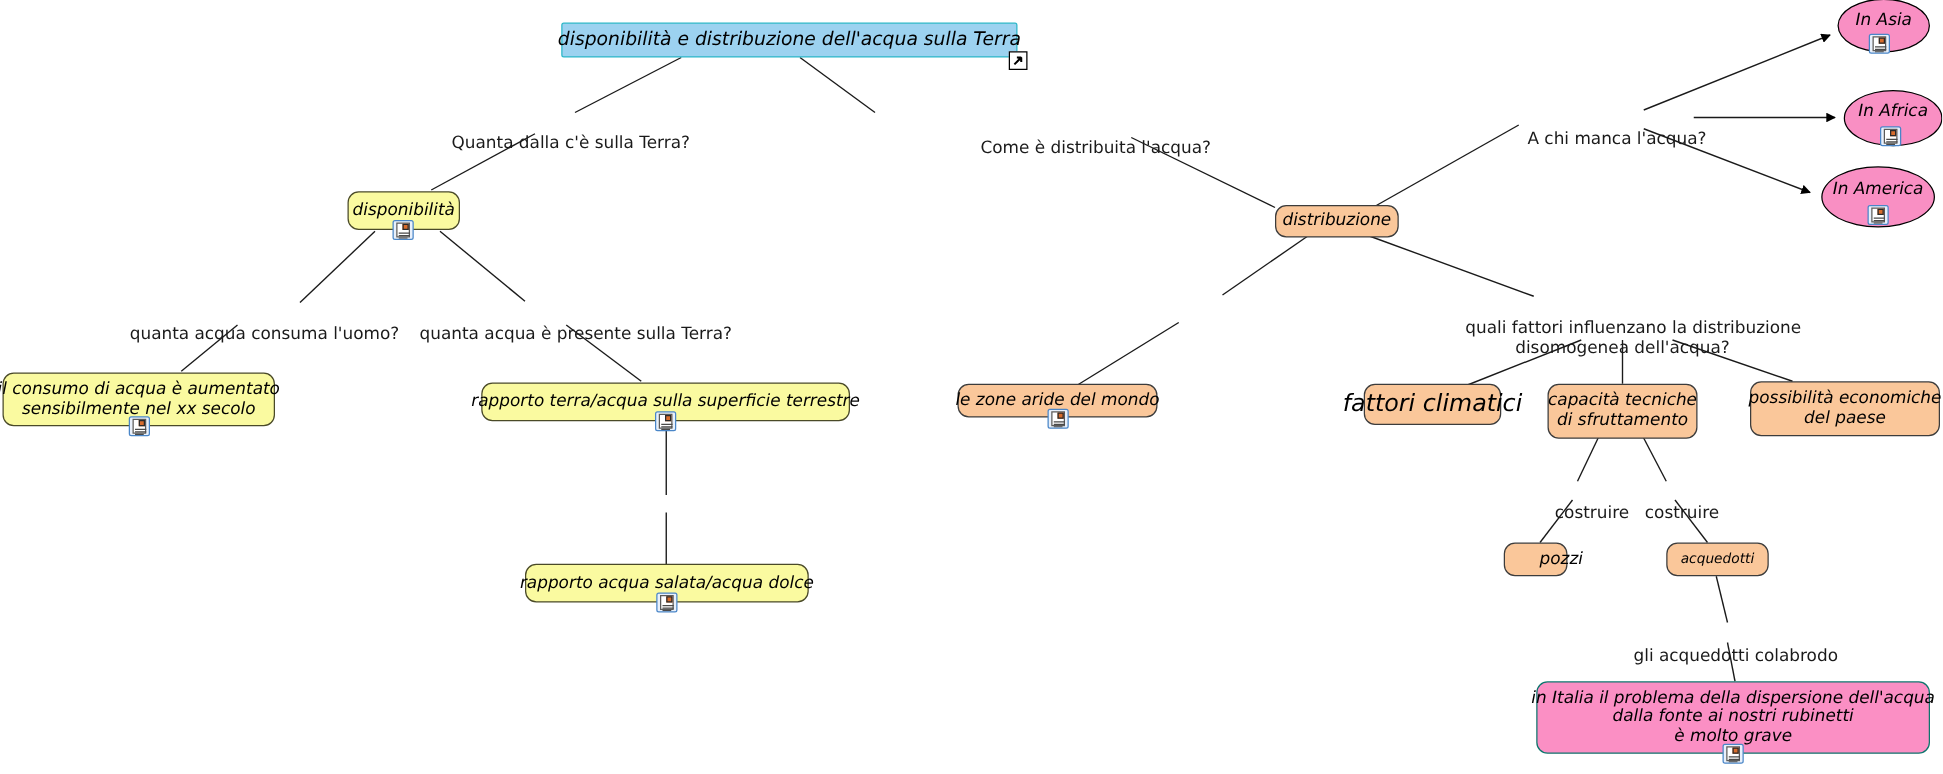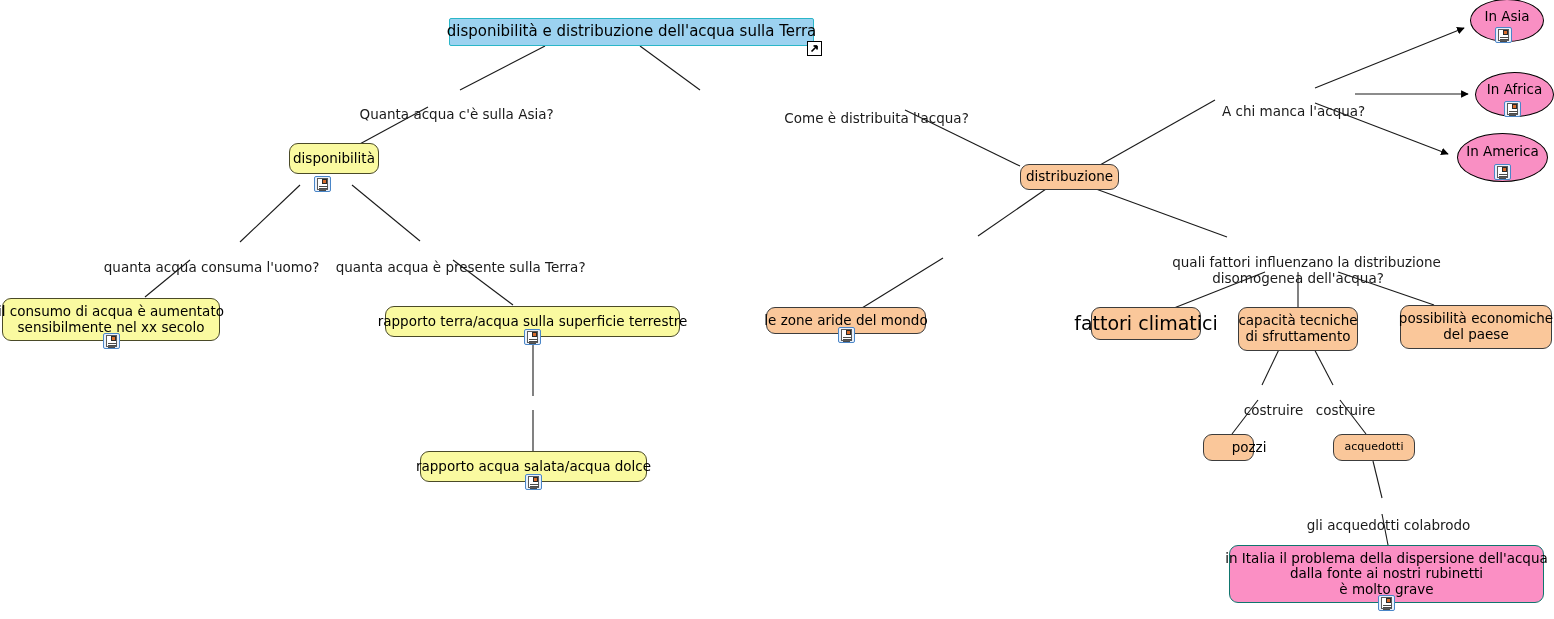--- a/index.html
+++ b/index.html
@@ -30,20 +30,21 @@
     position: absolute;
     box-sizing: border-box;
     display: flex;
     align-items: center;
     justify-content: center;
     text-align: center;
     line-height: 1.16;
     color: #000000;
     white-space: pre;
     cursor: pointer;
+    font-style: italic;
   }
   .node-rect {
     border-radius: 9px;
     border: 1px solid #3c3c3c;
   }
   .node-root {
     background: #9CD2F0;
     border: 1px solid #2BB6C8;
     border-radius: 2px;
     font-size: 15px;
@@ -184,21 +185,21 @@
   <div class="node node-root" style="left:449px; top:18px; width:365px; height:28px;">
     <span>disponibilità e distribuzione dell'acqua sulla Terra</span>
   </div>
   <div class="expand-badge" style="left:807px; top:41px;">
     <svg width="13" height="13" viewBox="0 0 13 13" aria-hidden="true">
       <path d="M3.5 9.5 L9 4 M9 4 L5.5 4 M9 4 L9 7.5" stroke="#000" stroke-width="1.6" fill="none"></path>
       <path d="M9.4 3.6 L9.4 7.4 L5.6 3.6 Z" fill="#000"></path>
     </svg>
   </div>
 
-  <div class="node node-rect node-yellow" style="left:278px; top:143px; width:90px; height:31px; font-size:13.5px;margin-left:11px;">
+  <div class="node node-rect node-yellow" style="left:278px; top:153px; width:90px; height:31px; font-size:13.5px;">
     <span>disponibilità</span>
   </div>
   <div class="res-icon" style="left:314px; top:176px;">
     <span class="page"></span>
     <span class="thumb"></span>
     <span class="line l1"></span>
     <span class="line l2"></span>
     <span class="line l3"></span>
   </div>
 
@@ -313,21 +314,21 @@
   </div>
   <div class="res-icon" style="left:1494px; top:164px;">
     <span class="page"></span>
     <span class="thumb"></span>
     <span class="line l1"></span>
     <span class="line l2"></span>
     <span class="line l3"></span>
   </div>
 
   <div class="edge-label" style="left:448px; top:91px;">
-    <span>Quanta acqua c'è sulla Asia?</span>
+    <span>Quanta dalla c'è sulla Terra?</span>
   </div>
 
   <div class="edge-label" style="left:868px; top:95px;">
     <span>Come è distribuita l'acqua?</span>
   </div>
 
   <div class="edge-label" style="left:1285px; top:88px;">
     <span>A chi manca l'acqua?</span>
   </div>
 

